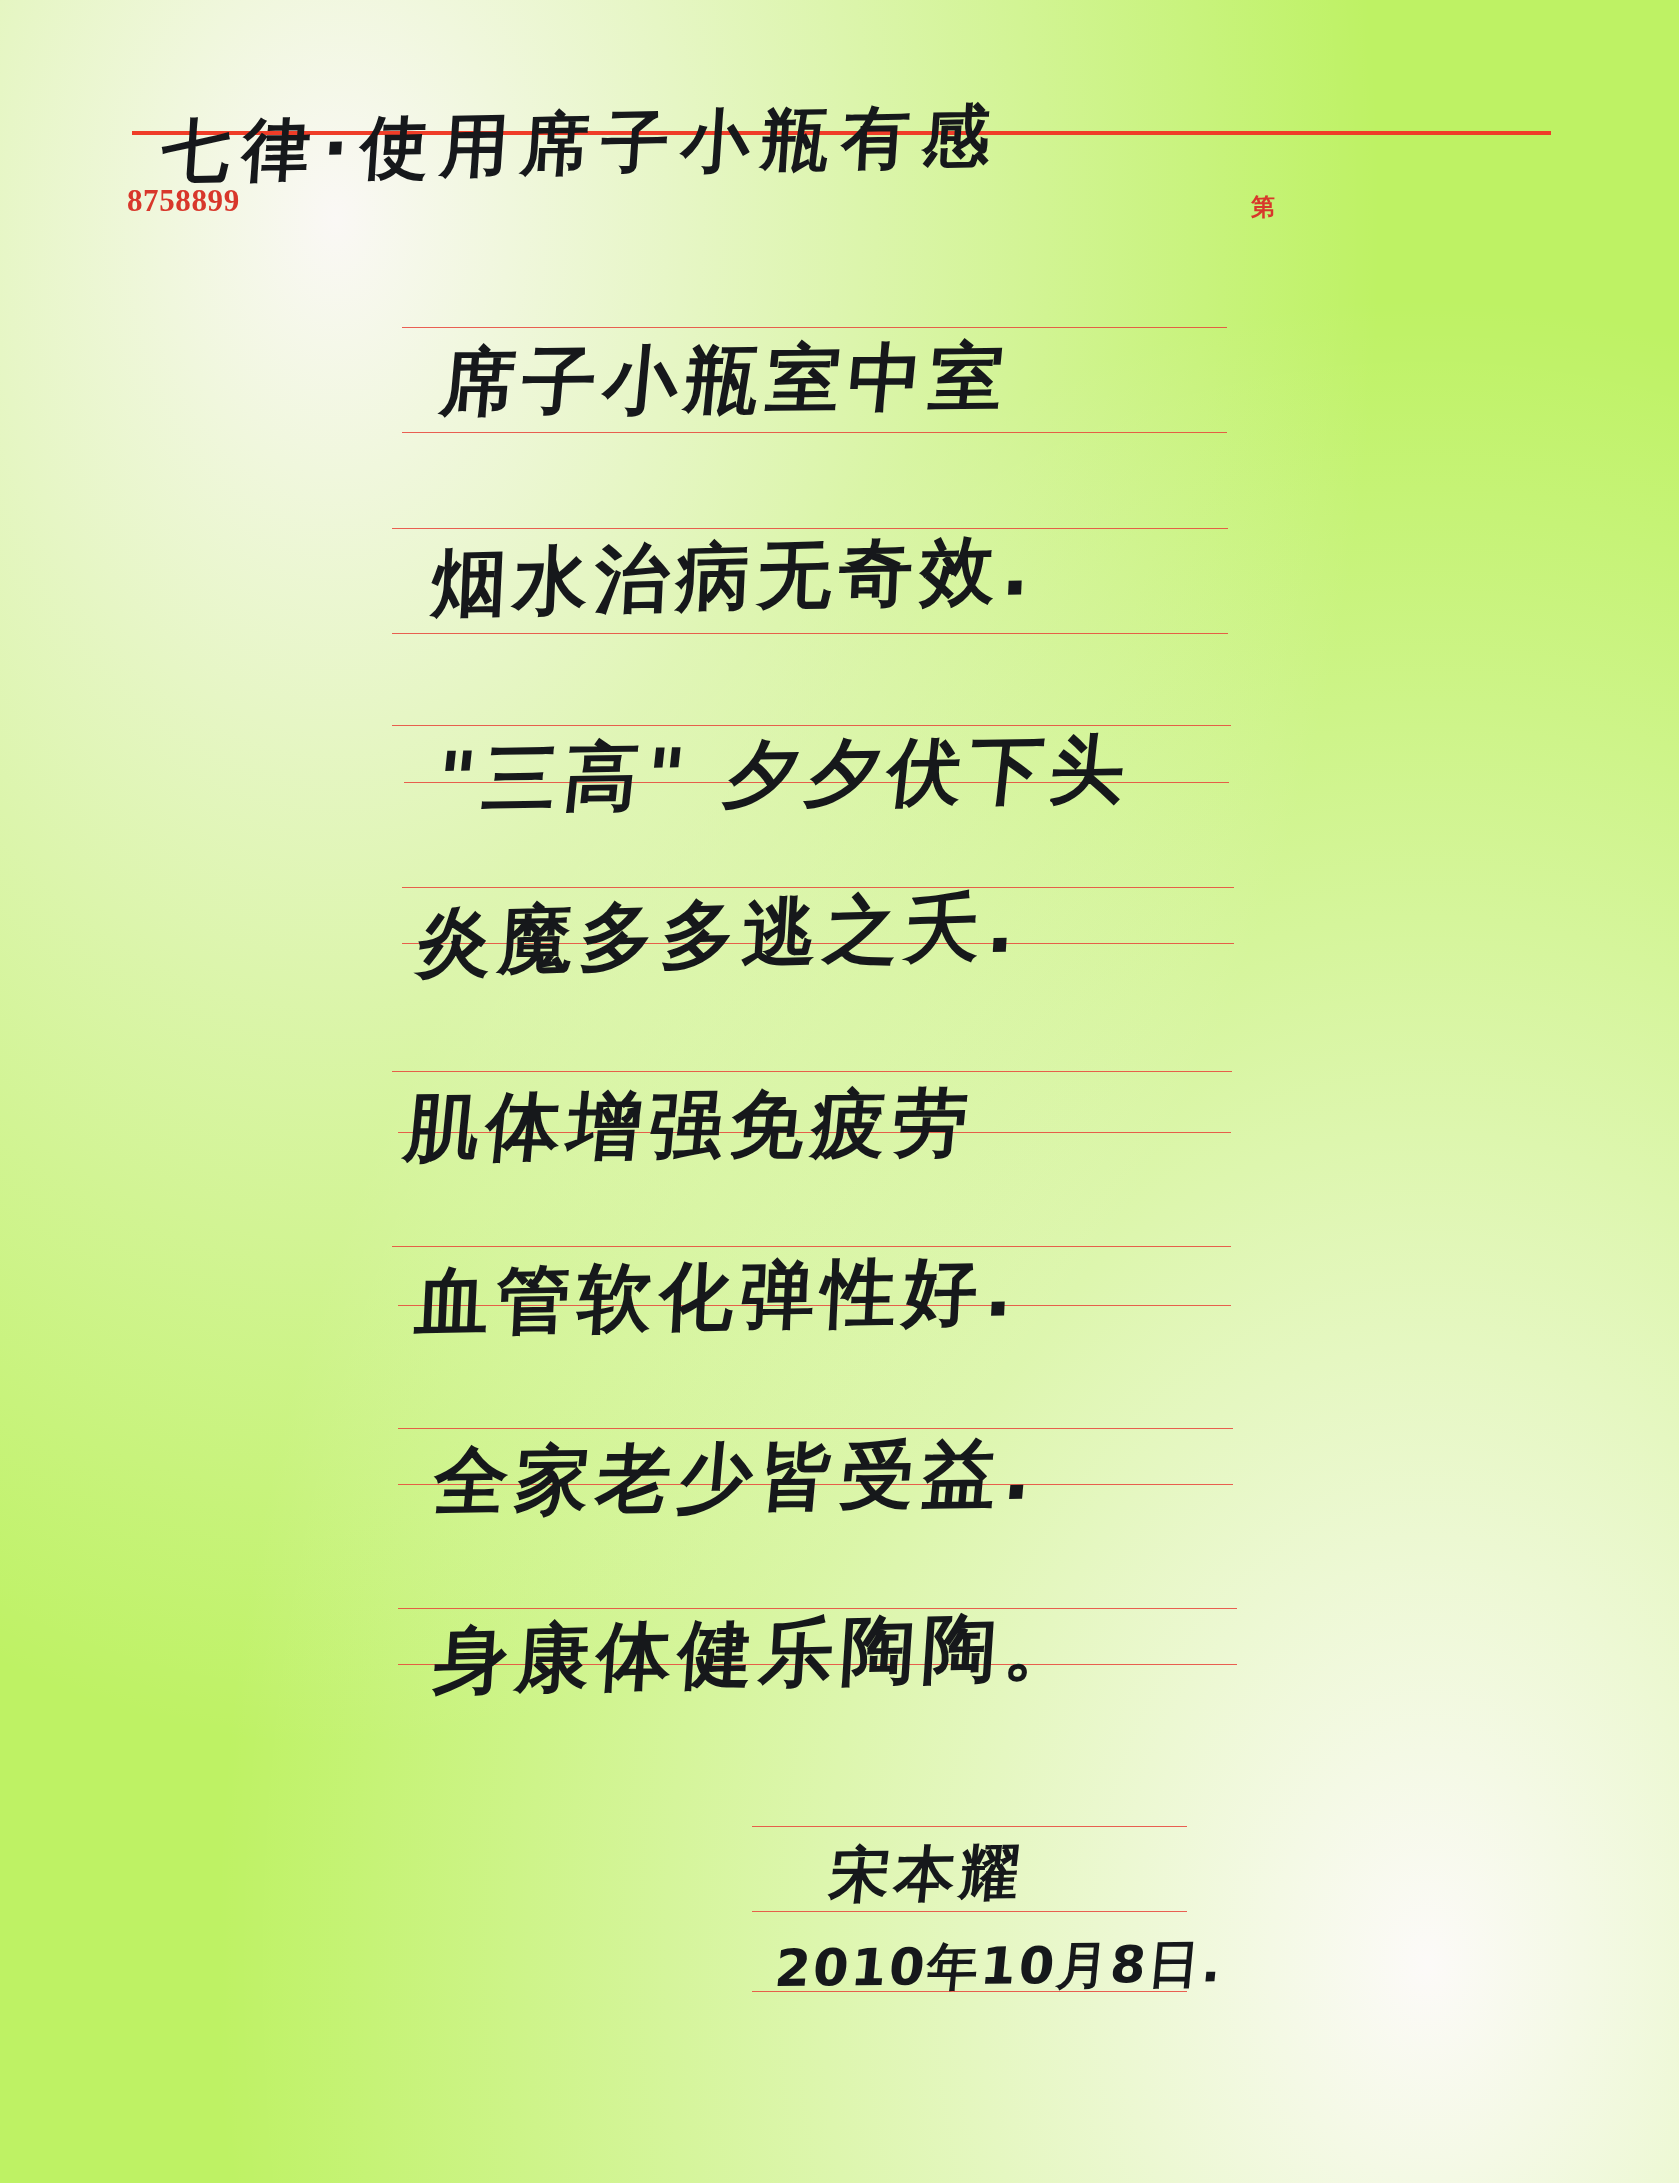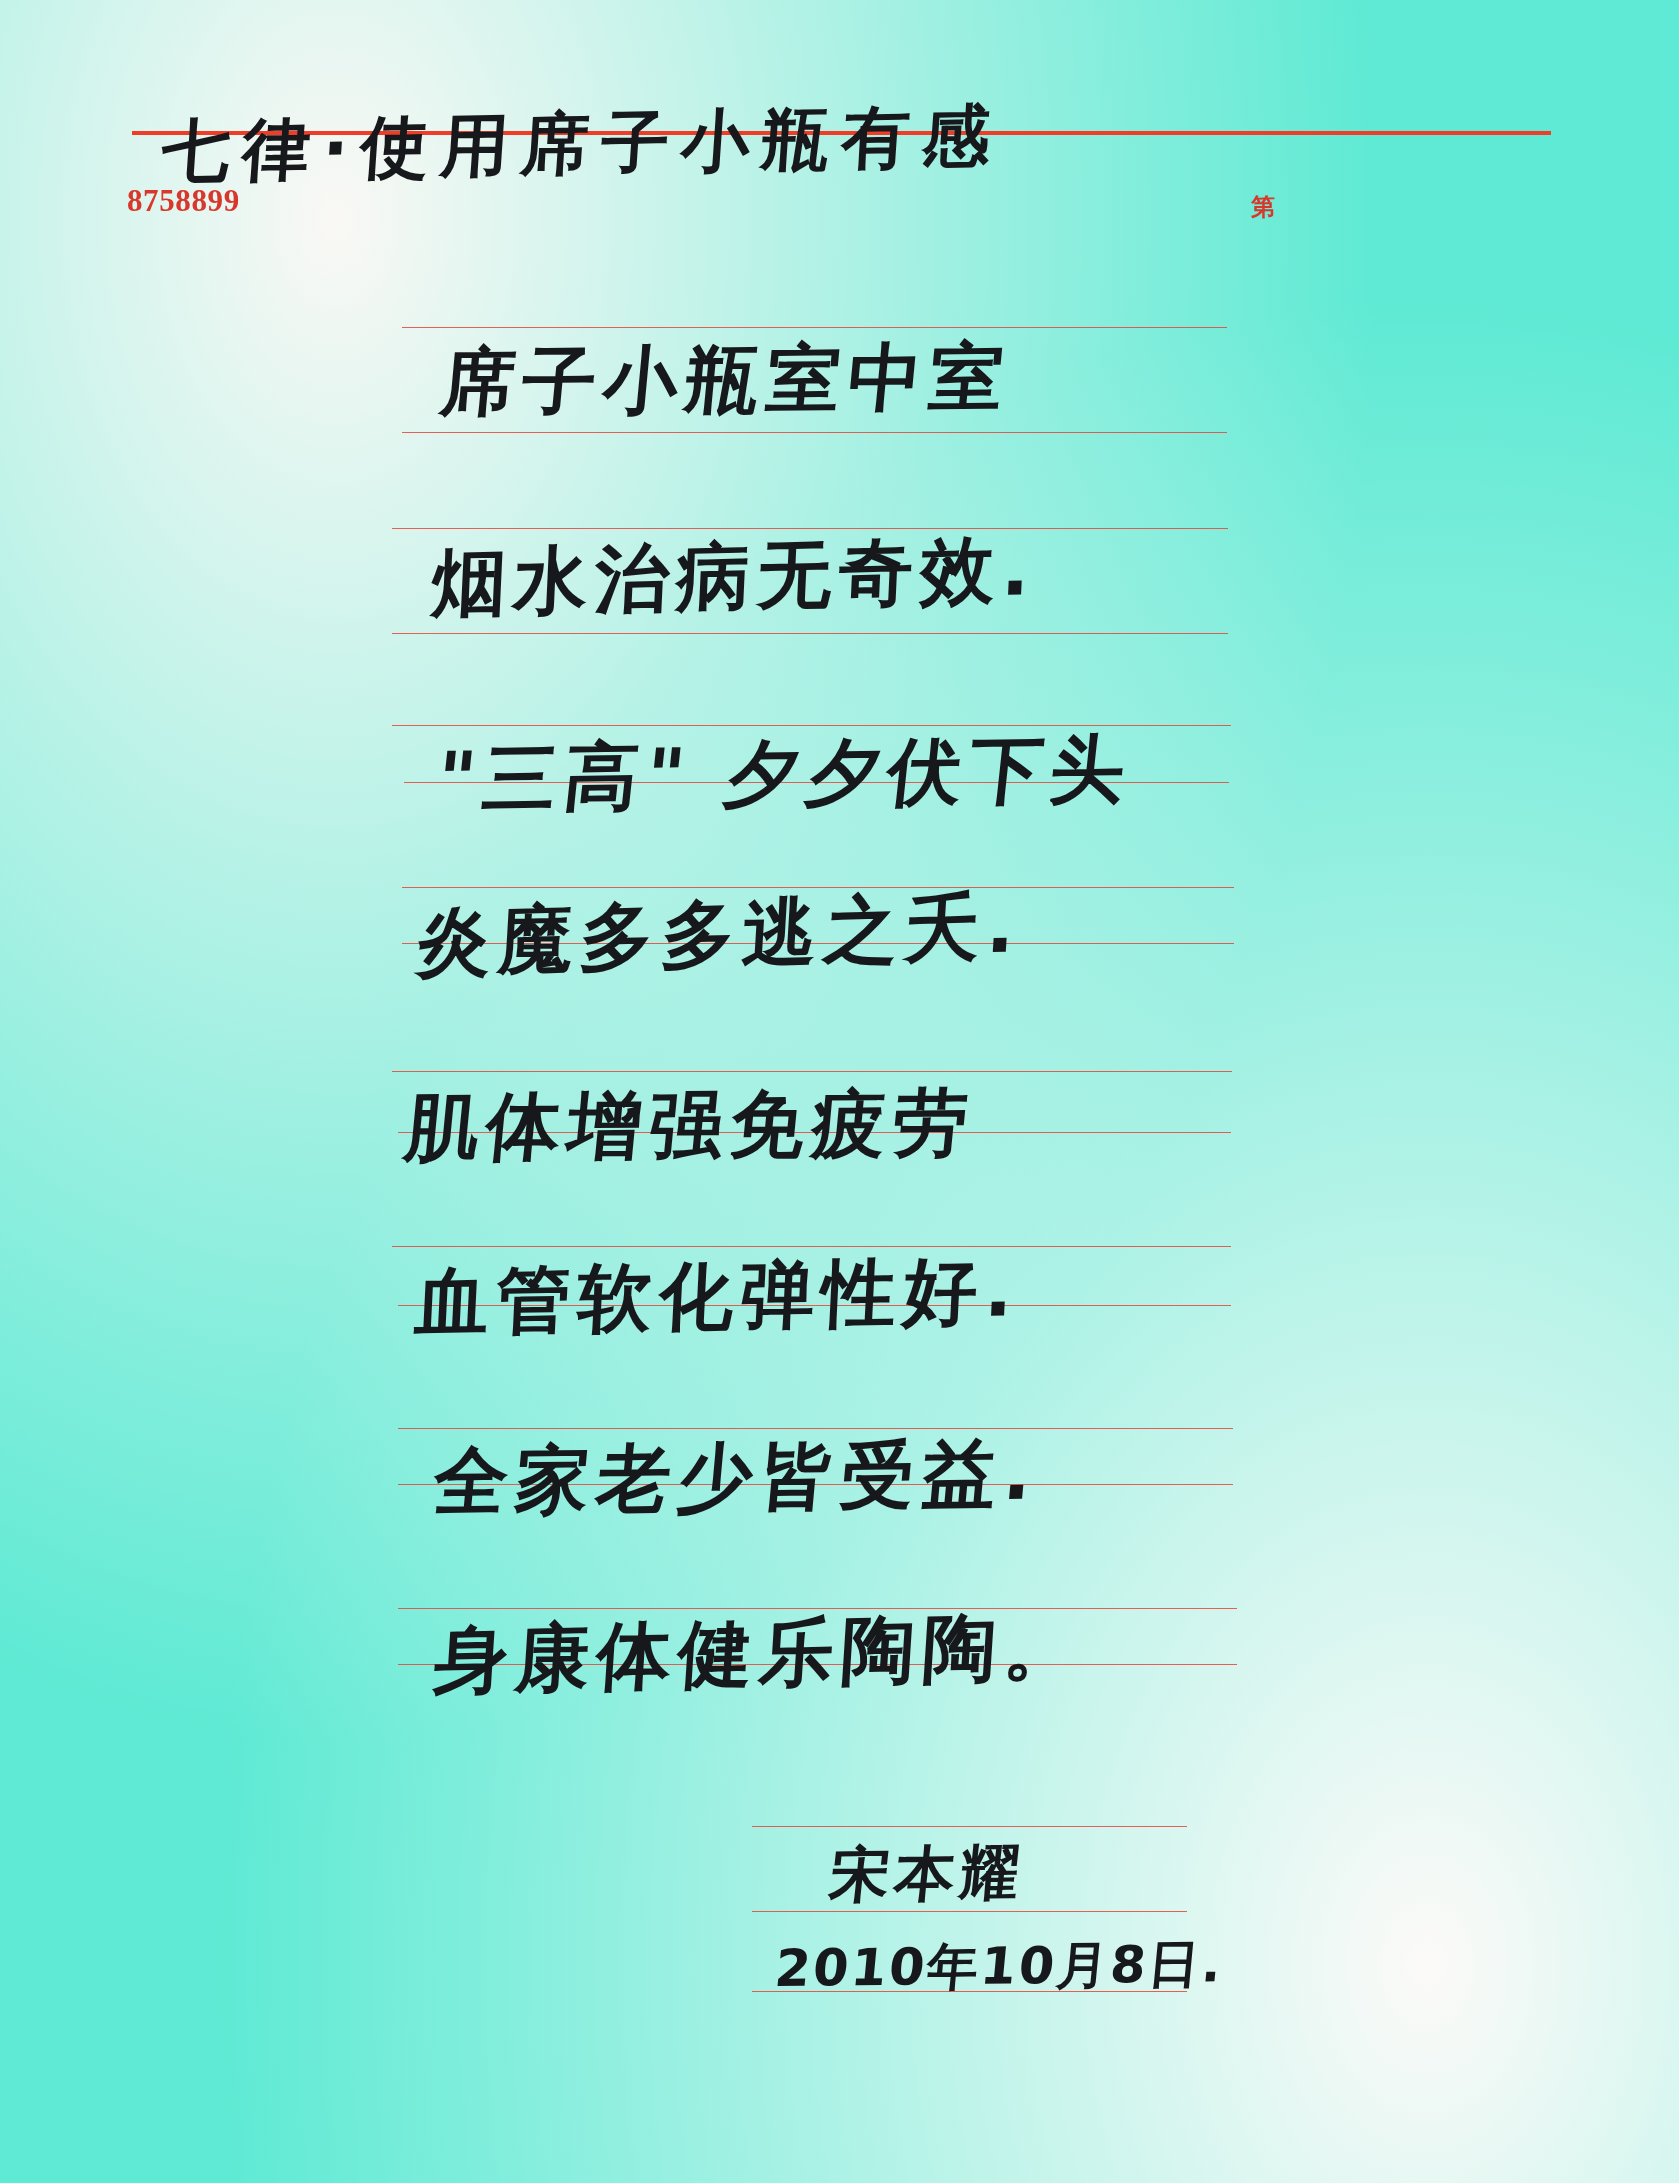--- a/index.html
+++ b/index.html
@@ -7,21 +7,21 @@
     padding: 0;
     background: #ffffff;
   }
   body {
     font-family: "Liberation Sans", sans-serif;
   }
   .page {
     position: relative;
     width: 1679px;
     height: 2183px;
-    background: #5eead4;
+    background: #bef264;
     overflow: hidden;
     text-align: center;
   }
   
   .paper-tint {
     position: absolute;
     inset: 0;
     background:
       radial-gradient(ellipse at 20% 10%, rgba(250,248,245,1) 0%, rgba(255,255,255,0) 55%),
       radial-gradient(ellipse at 85% 90%, rgba(252,250,248,1) 0%, rgba(255,255,255,0) 60%);

